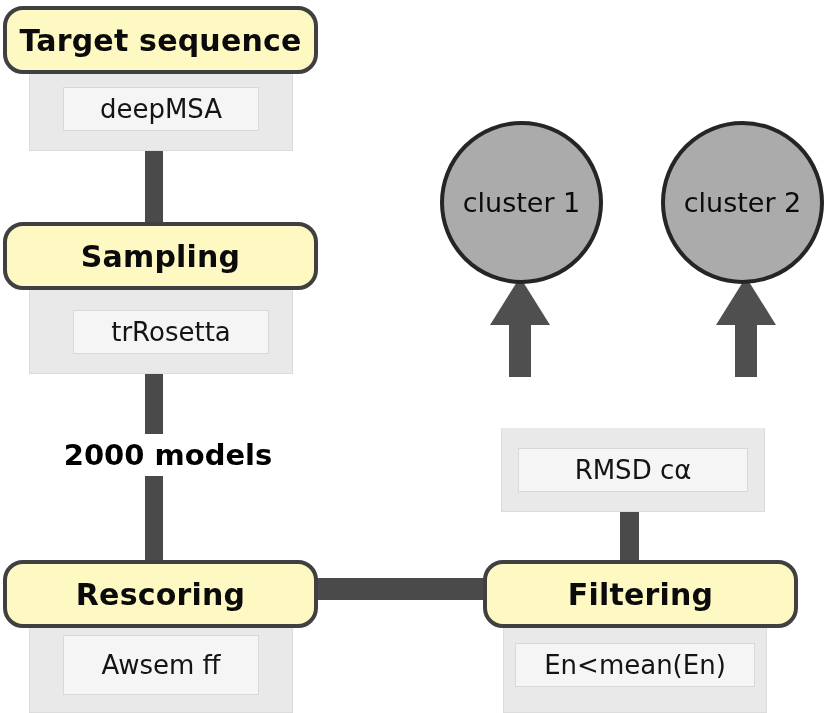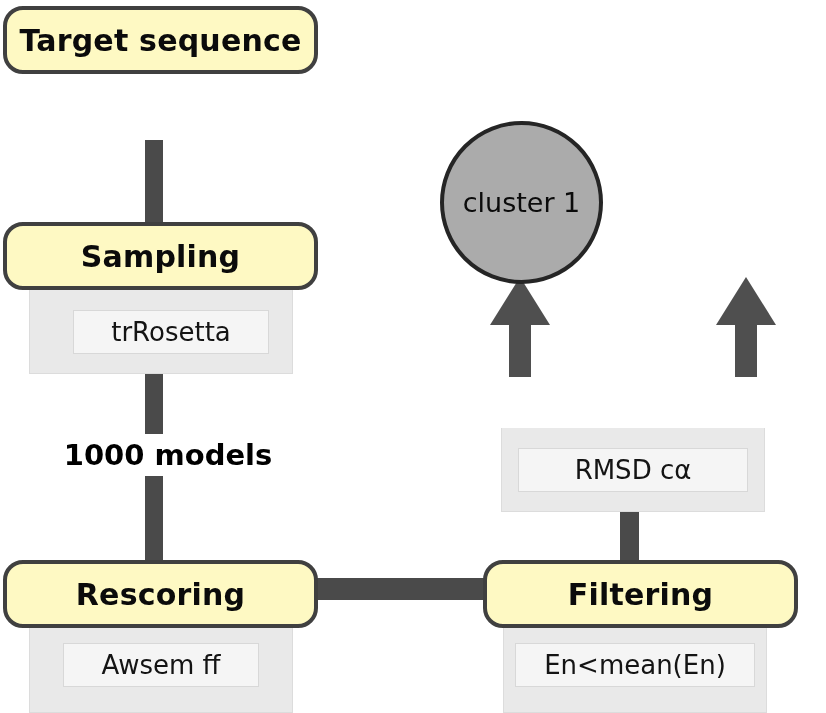--- a/index.html
+++ b/index.html
@@ -143,48 +143,52 @@
     <div class="head"></div>
     <div class="shaft" style="top:44px; width:22px; height:56px;"></div>
   </div>
 
   <div class="block-arrow" style="left:716px; top:277px; width:60px; height:100px;">
     <div class="head"></div>
     <div class="shaft" style="top:44px; width:22px; height:56px;"></div>
   </div>
 
   <div class="stage" style="left:3px; top:6px; width:315px; height:145px;">
+    <div class="stage-panel" style="left:26px; top:62px; width:264px; height:83px;">
+      <div class="stage-subbox" style="width:196px; height:44px; font-size:26px;">deepMSA</div>
+    </div>
     <div class="stage-header" style="width:315px; height:68px; font-size:30px;">Target sequence</div>
   </div>
 
   <div class="stage" style="left:3px; top:222px; width:315px; height:152px;">
     <div class="stage-panel" style="left:26px; top:68px; width:264px; height:84px;padding-left:20px;">
       <div class="stage-subbox" style="width:196px; height:44px; font-size:26px;">trRosetta</div>
     </div>
     <div class="stage-header" style="width:315px; height:68px; font-size:30px;">Sampling</div>
   </div>
 
-  <div class="edge-label" style="left:44px; top:434px; width:240px; height:38px; font-size:29px;">1000 models</div>
+  <div class="edge-label" style="left:44px; top:434px; width:240px; height:38px; font-size:29px;">2000 models</div>
 
   <div class="stage" style="left:3px; top:560px; width:315px; height:153px;">
     <div class="stage-panel" style="left:26px; top:66px; width:264px; height:87px;">
-      <div class="stage-subbox" style="width:196px; height:44px; font-size:26px; margin-bottom:8px;">Awsem ff</div>
+      <div class="stage-subbox" style="width:196px; height:60px; font-size:26px; margin-bottom:8px;">Awsem ff</div>
     </div>
     <div class="stage-header" style="width:315px; height:68px; font-size:30px;">Rescoring</div>
   </div>
 
   <div class="stage" style="left:483px; top:560px; width:315px; height:153px;">
     <div class="stage-panel" style="left:20px; top:66px; width:264px; height:87px;">
       <div class="stage-subbox" style="width:240px; height:44px; font-size:26px; margin-bottom:8px;">En&lt;mean(En)</div>
     </div>
     <div class="stage-header" style="width:315px; height:68px; font-size:30px;">Filtering</div>
   </div>
 
   <div class="stage" style="left:481px; top:362px; width:315px; height:150px;">
     <div class="stage-panel" style="left:20px; top:66px; width:264px; height:84px;">
       <div class="stage-subbox" style="width:230px; height:44px; font-size:26px;">RMSD cα</div>
     </div>
   </div>
 
   <div class="cluster-node" style="left:440px; top:121px; width:163px; height:163px; font-size:27px;">cluster 1</div>
 
+  <div class="cluster-node" style="left:661px; top:121px; width:163px; height:163px; font-size:27px;">cluster 2</div>
 
 </div>
 
 </body></html>

